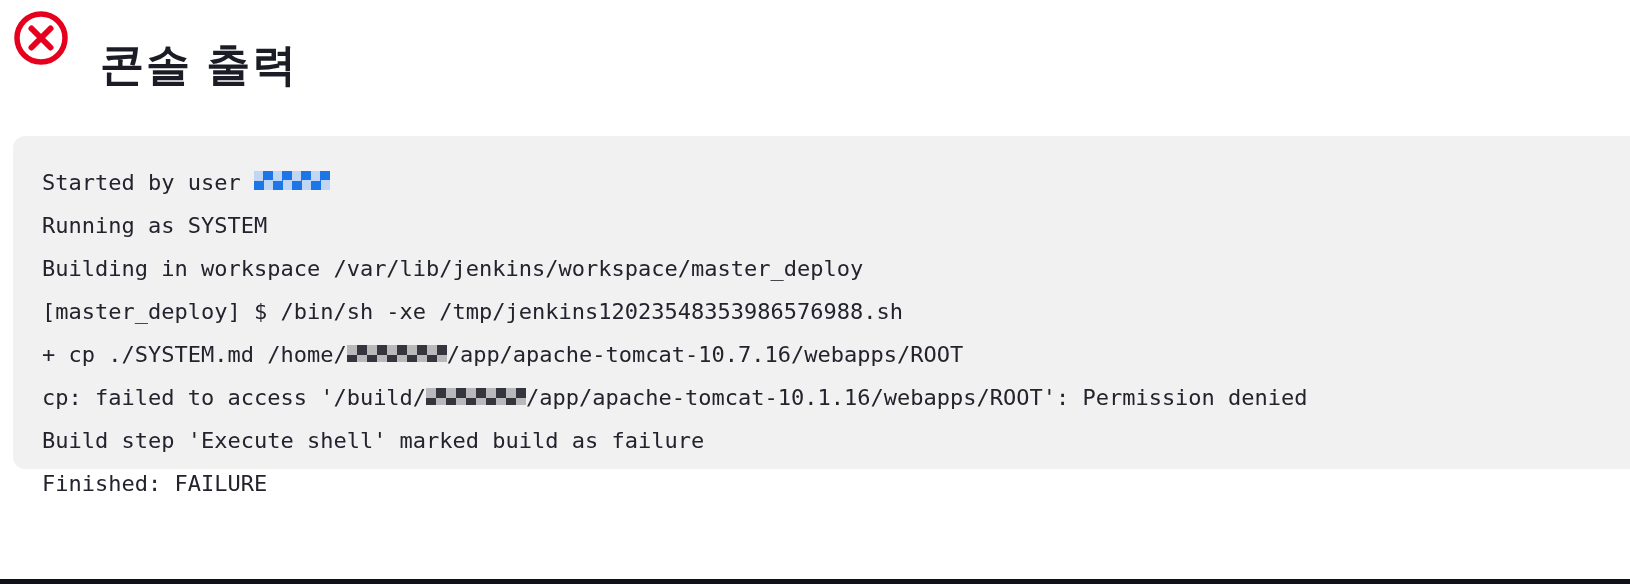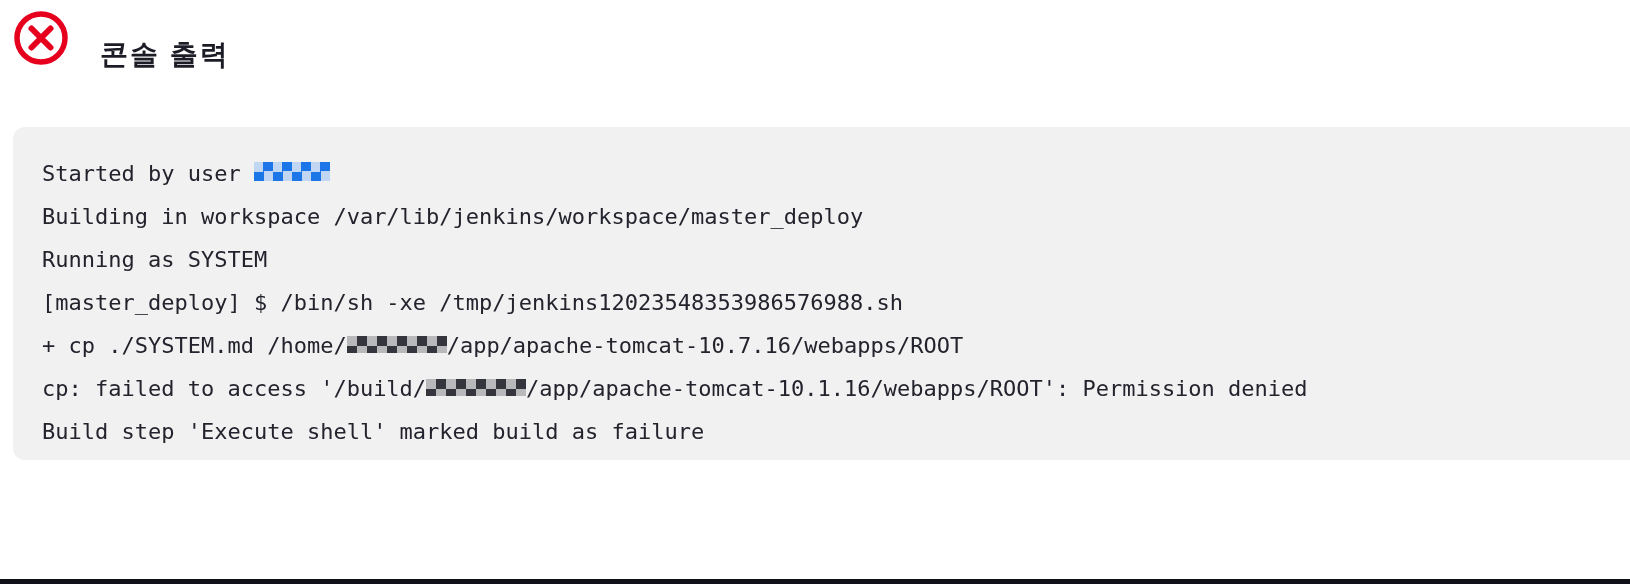--- a/index.html
+++ b/index.html
@@ -8,26 +8,26 @@
     width:1630px;height:584px;
     background:#ffffff;
     overflow:hidden;
     font-family:"Liberation Sans","DejaVu Sans",sans-serif;
   }
   
   .header{position:absolute;left:0;top:0;width:100%;height:80px;}
   .status-icon{position:absolute;left:12px;top:9px;width:58px;height:58px;}
   .page-title{
     position:absolute;left:100px;top:6px;
-    font-size:28px;font-weight:800;letter-spacing:2px;
+    font-size:44px;font-weight:800;letter-spacing:2px;
     color:#1c1c26;line-height:60px;white-space:pre;
   }
   
   .console-box{
-    position:absolute;left:13px;top:127px;right:0;height:333px;
+    position:absolute;left:13px;top:136px;right:0;height:333px;
     background:#f1f1f1;
     border-radius:12px 0 0 12px;
     padding:25px 4px 0 29px;
     box-sizing:border-box;
   }
   .console-line{
     font-family:"DejaVu Sans Mono","Liberation Mono",monospace;
     font-size:22px;line-height:43px;color:#23232d;
     white-space:pre;
   }
@@ -64,30 +64,31 @@
       <circle cx="29" cy="29" r="24" fill="none" stroke-width="5.5" stroke="#e6001e"></circle>
       <path d="M19.5 19.5 L38.5 38.5 M38.5 19.5 L19.5 38.5" fill="none" stroke-width="6" stroke-linecap="round" stroke="#e6001e"></path>
     </svg>
     <h1 class="page-title">콘솔 출력</h1>
   </div>
 
   <div class="console-box">
 
     <div class="console-line"><span>Started by user </span><span class="censor censor-blue"></span></div>
 
+    <div class="console-line"><span>Running as SYSTEM</span></div>
+
     <div class="console-line"><span>Building in workspace /var/lib/jenkins/workspace/master_deploy</span></div>
-
-    <div class="console-line"><span>Running as SYSTEM</span></div>
 
     <div class="console-line"><span>[master_deploy] $ /bin/sh -xe /tmp/jenkins12023548353986576988.sh</span></div>
 
 
     <div class="console-line"><span>+ cp ./SYSTEM.md /home/</span><span class="censor censor-dark"></span><span>/app/apache-tomcat-10.7.16/webapps/ROOT</span></div>
 
     <div class="console-line"><span>cp: failed to access '/build/</span><span class="censor censor-dark"></span><span>/app/apache-tomcat-10.1.16/webapps/ROOT': Permission denied</span></div>
 
     <div class="console-line"><span>Build step 'Execute shell' marked build as failure</span></div>
 
+    <div class="console-line"><span>Finished: FAILURE</span></div>
 
   </div>
 
   <div class="bottom-bar"></div>
 </div>
 
 </body></html>

